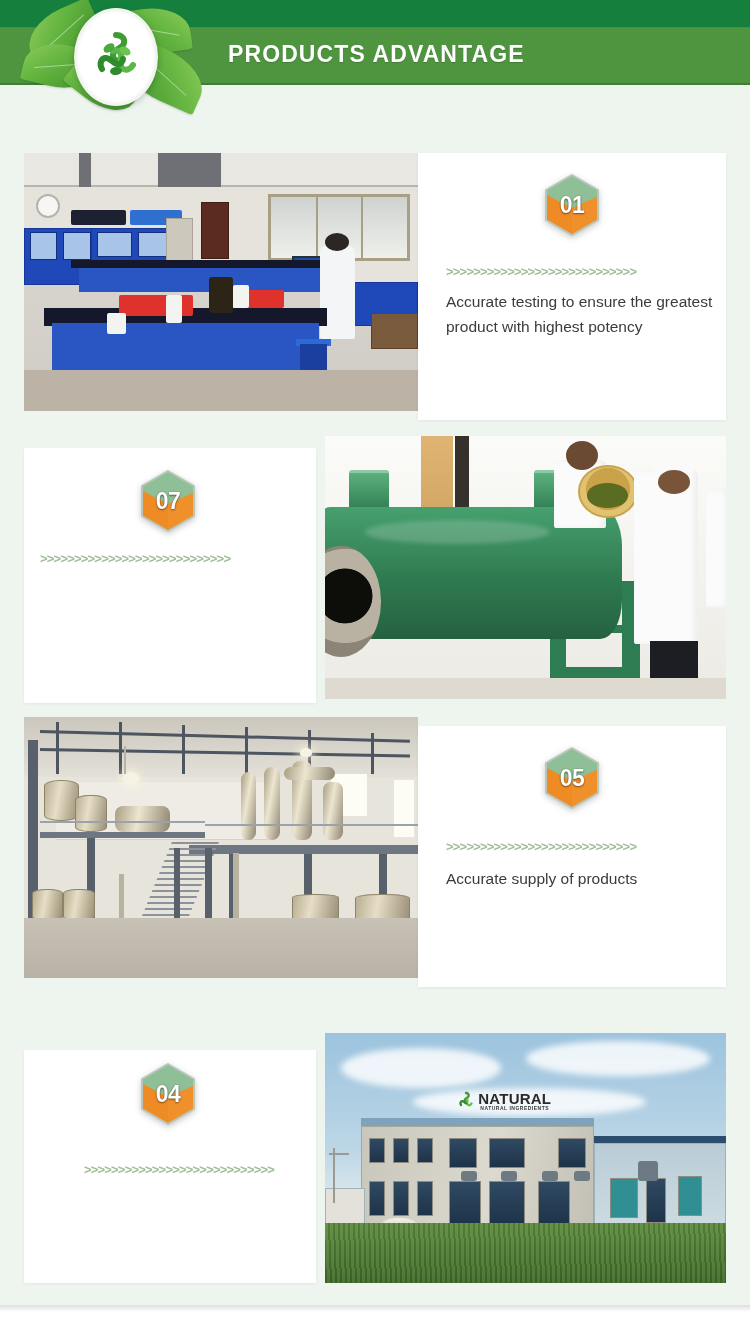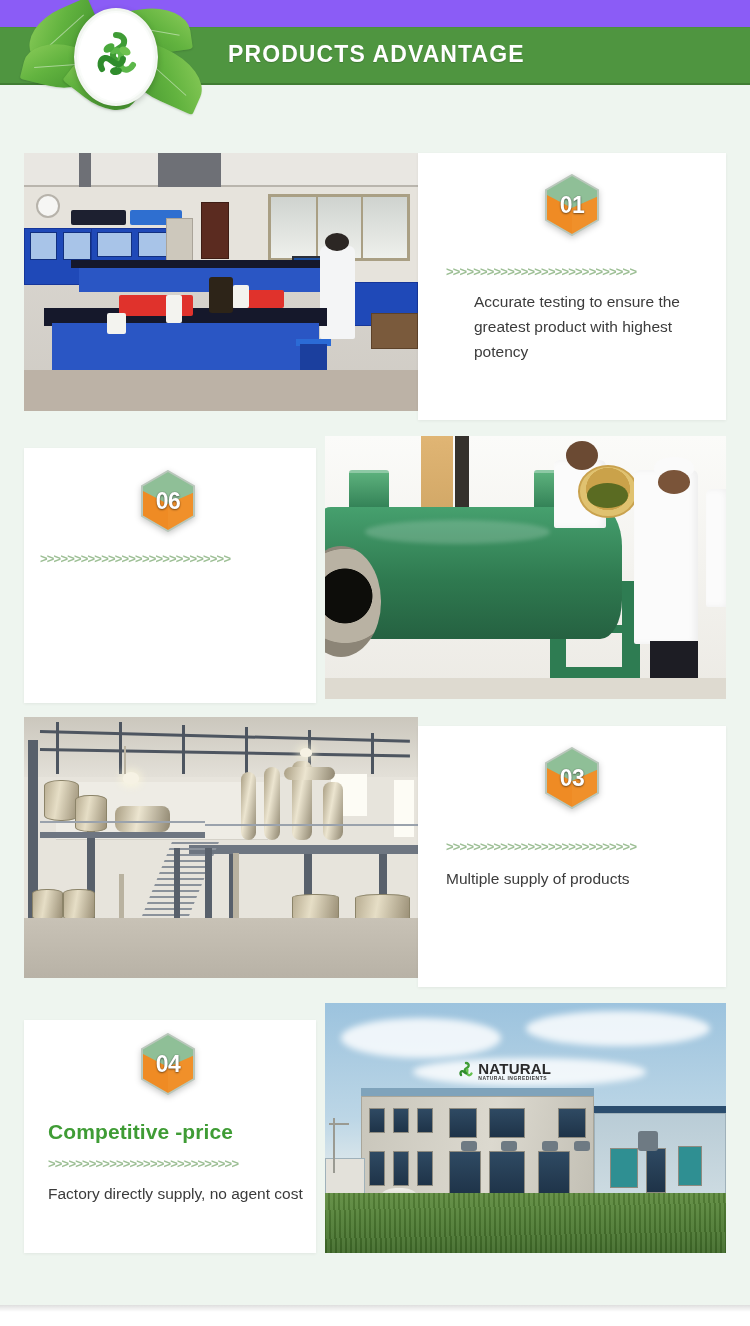--- a/index.html
+++ b/index.html
@@ -17,21 +17,21 @@
     background: #eef5ef;
     overflow: hidden;
   }
 
   
   .header {
     position: absolute;
     left: 0; top: 0;
     width: 750px;
     height: 120px;
-    background: #8b5cf6;
+    background: #15803d;
   }
   .header-band {
     position: absolute;
     left: 0; top: 27px;
     width: 750px; height: 58px;
     background: #4f9540;
     border-top: 1px solid #4b8f3d;
     border-bottom: 2px solid #417d34;
   }
   .header-title {
@@ -330,21 +330,21 @@
               <polygon points="0,0 54,0 54,22 27,34 0,20" fill="#8fbf97"></polygon>
               <polygon points="27,34 54,22 54,62 27,62" fill="#f0962f" opacity=".55"></polygon>
             </g>
             <polygon points="27,1 53,16 53,46 27,61 1,46 1,16" fill="none" stroke="#b9c7bb" stroke-width="2"></polygon>
           </svg>
           <div class="hex-num">01</div>
         </div>
       </div>
       <div class="text-block" style="left:28px; top:101px; width:268px;">
         <div class="chevrons" style="margin-top:10px;">&gt;&gt;&gt;&gt;&gt;&gt;&gt;&gt;&gt;&gt;&gt;&gt;&gt;&gt;&gt;&gt;&gt;&gt;&gt;&gt;&gt;&gt;&gt;&gt;&gt;&gt;&gt;&gt;</div>
-        <div class="body-text" style="margin-top:10px;margin-left:28px;">Accurate testing to ensure the greatest product with highest potency</div>
+        <div class="body-text" style="margin-top:10px;">Accurate testing to ensure the greatest product with highest potency</div>
       </div>
     </div>
   </div>
 
   <div class="row" style="top:436px; height:267px;">
 
     <div class="card" style="left:0; top:12px; width:292px; height:255px;">
       <div class="badge-wrap" style="left:117px; top:22px;">
         <div class="hex">
           <svg width="54" height="62" viewBox="0 0 54 62">
@@ -353,21 +353,21 @@
                   <polygon points="27,1 53,16 53,46 27,61 1,46 1,16"></polygon>
                 </clipPath>
               </defs>
             <g clip-path="url(#hexclip2)">
               <rect x="0" y="0" width="54" height="62" fill="#ef8b24"></rect>
               <polygon points="0,0 54,0 54,22 27,34 0,20" fill="#8fbf97"></polygon>
               <polygon points="27,34 54,22 54,62 27,62" fill="#f0962f" opacity=".55"></polygon>
             </g>
             <polygon points="27,1 53,16 53,46 27,61 1,46 1,16" fill="none" stroke="#b9c7bb" stroke-width="2"></polygon>
           </svg>
-          <div class="hex-num">06</div>
+          <div class="hex-num">07</div>
         </div>
       </div>
       <div class="text-block" style="left:16px; top:93px; width:266px;">
         <div class="chevrons" style="margin-top:10px;">&gt;&gt;&gt;&gt;&gt;&gt;&gt;&gt;&gt;&gt;&gt;&gt;&gt;&gt;&gt;&gt;&gt;&gt;&gt;&gt;&gt;&gt;&gt;&gt;&gt;&gt;&gt;&gt;</div>
       </div>
     </div>
 
     <div class="photo" style="left:301px; top:0; width:401px; height:263px;">
       <div class="photo-inner roast">
         <div class="bg"></div>
@@ -456,31 +456,31 @@
                   <polygon points="27,1 53,16 53,46 27,61 1,46 1,16"></polygon>
                 </clipPath>
               </defs>
             <g clip-path="url(#hexclip3)">
               <rect x="0" y="0" width="54" height="62" fill="#ef8b24"></rect>
               <polygon points="0,0 54,0 54,22 27,34 0,20" fill="#8fbf97"></polygon>
               <polygon points="27,34 54,22 54,62 27,62" fill="#f0962f" opacity=".55"></polygon>
             </g>
             <polygon points="27,1 53,16 53,46 27,61 1,46 1,16" fill="none" stroke="#b9c7bb" stroke-width="2"></polygon>
           </svg>
-          <div class="hex-num">03</div>
+          <div class="hex-num">05</div>
         </div>
       </div>
       <div class="text-block" style="left:28px; top:100px; width:250px;">
         <div class="chevrons" style="margin-top:13px;">&gt;&gt;&gt;&gt;&gt;&gt;&gt;&gt;&gt;&gt;&gt;&gt;&gt;&gt;&gt;&gt;&gt;&gt;&gt;&gt;&gt;&gt;&gt;&gt;&gt;&gt;&gt;&gt;</div>
-        <div class="body-text" style="margin-top:12px;">Multiple supply of products</div>
+        <div class="body-text" style="margin-top:12px;">Accurate supply of products</div>
       </div>
     </div>
   </div>
 
-  <div class="row" style="top:1003px; height:250px;">
+  <div class="row" style="top:1033px; height:250px;text-align:center;">
 
     <div class="card" style="left:0; top:17px; width:292px; height:233px;">
       <div class="badge-wrap" style="left:117px; top:13px;">
         <div class="hex">
           <svg width="54" height="62" viewBox="0 0 54 62">
             <defs>
                 <clipPath id="hexclip4">
                   <polygon points="27,1 53,16 53,46 27,61 1,46 1,16"></polygon>
                 </clipPath>
               </defs>
@@ -488,23 +488,21 @@
               <rect x="0" y="0" width="54" height="62" fill="#ef8b24"></rect>
               <polygon points="0,0 54,0 54,22 27,34 0,20" fill="#8fbf97"></polygon>
               <polygon points="27,34 54,22 54,62 27,62" fill="#f0962f" opacity=".55"></polygon>
             </g>
             <polygon points="27,1 53,16 53,46 27,61 1,46 1,16" fill="none" stroke="#b9c7bb" stroke-width="2"></polygon>
           </svg>
           <div class="hex-num">04</div>
         </div>
       </div>
       <div class="text-block" style="left:24px; top:100px; width:262px;">
-        <div class="heading">Competitive -price</div>
         <div class="chevrons" style="margin-top:12px;">&gt;&gt;&gt;&gt;&gt;&gt;&gt;&gt;&gt;&gt;&gt;&gt;&gt;&gt;&gt;&gt;&gt;&gt;&gt;&gt;&gt;&gt;&gt;&gt;&gt;&gt;&gt;&gt;</div>
-        <div class="body-text" style="margin-top:10px;">Factory directly supply, no agent cost</div>
       </div>
     </div>
 
     <div class="photo" style="left:301px; top:0; width:401px; height:250px;">
       <div class="photo-inner bldg">
         <div class="cloud" style="left:4%;top:6%;width:40%;height:16%"></div>
         <div class="cloud" style="left:50%;top:3%;width:46%;height:14%"></div>
         <div class="cloud" style="left:22%;top:22%;width:58%;height:11%"></div>
 
         <div class="sign" style="left:33%;top:23%;">

